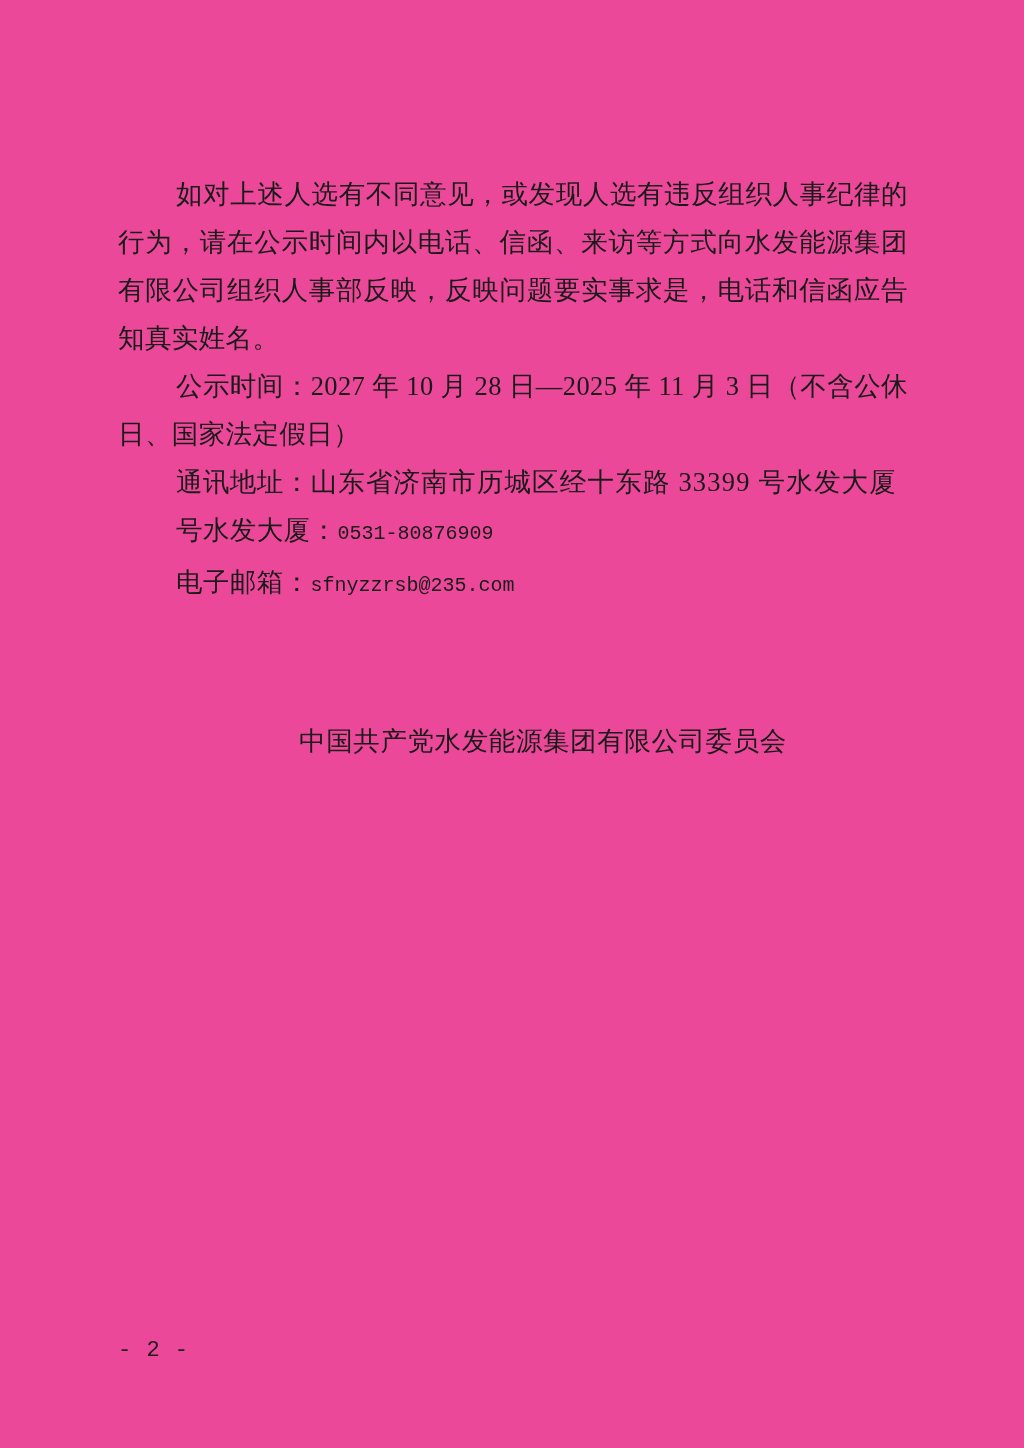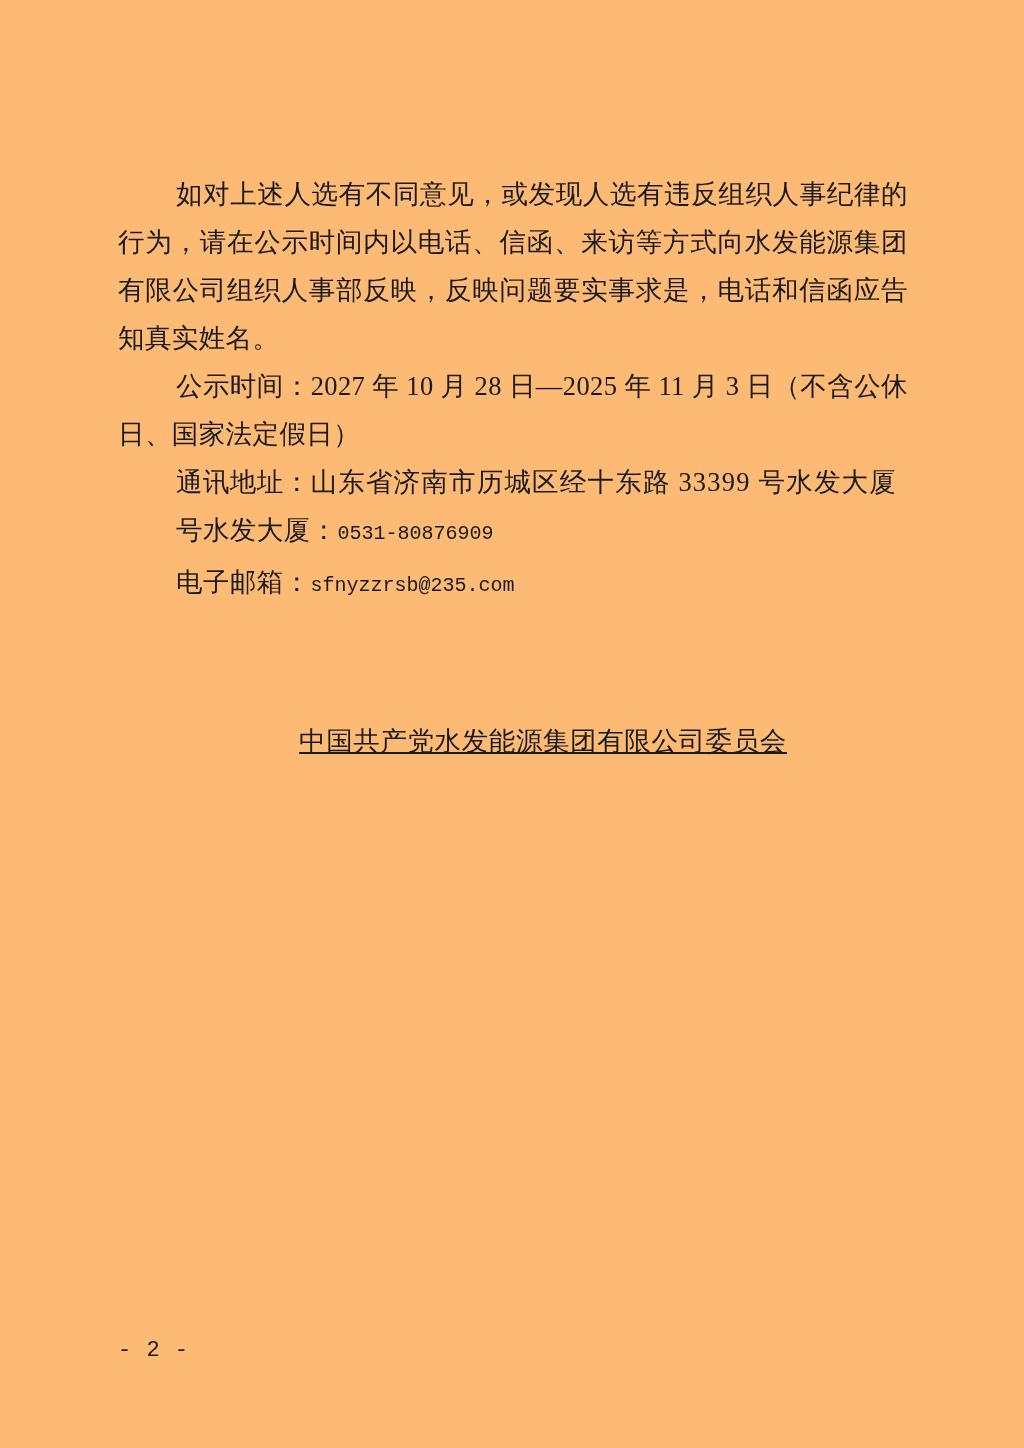--- a/index.html
+++ b/index.html
@@ -14,21 +14,21 @@
     color: #1a1a1a;
     position: relative;
     overflow: hidden;
   }
   .page {
     position: absolute;
     left: 0;
     top: 0;
     width: 1024px;
     height: 1448px;
-    background: #fdba74;
+    background: #ec4899;
   }
   .body-area {
     position: absolute;
     left: 118px;
     top: 170px;
     width: 790px;
   }
   .para {
     font-size: 26.5px;
     line-height: 48px;
@@ -57,21 +57,20 @@
     font-family: "Liberation Mono", "DejaVu Sans Mono", monospace;
     font-size: 20px;
     letter-spacing: 0px;
   }
   .signature {
     position: absolute;
     left: 118px;
     top: 718px;
     width: 790px;
     text-align: center;
-    text-decoration: underline;
   }
   .sig-line {
     font-size: 26.5px;
     line-height: 46px;
     letter-spacing: 0.6px;
     white-space: nowrap;
   }
   .sig-org {
     padding-left: 60px;
   }

